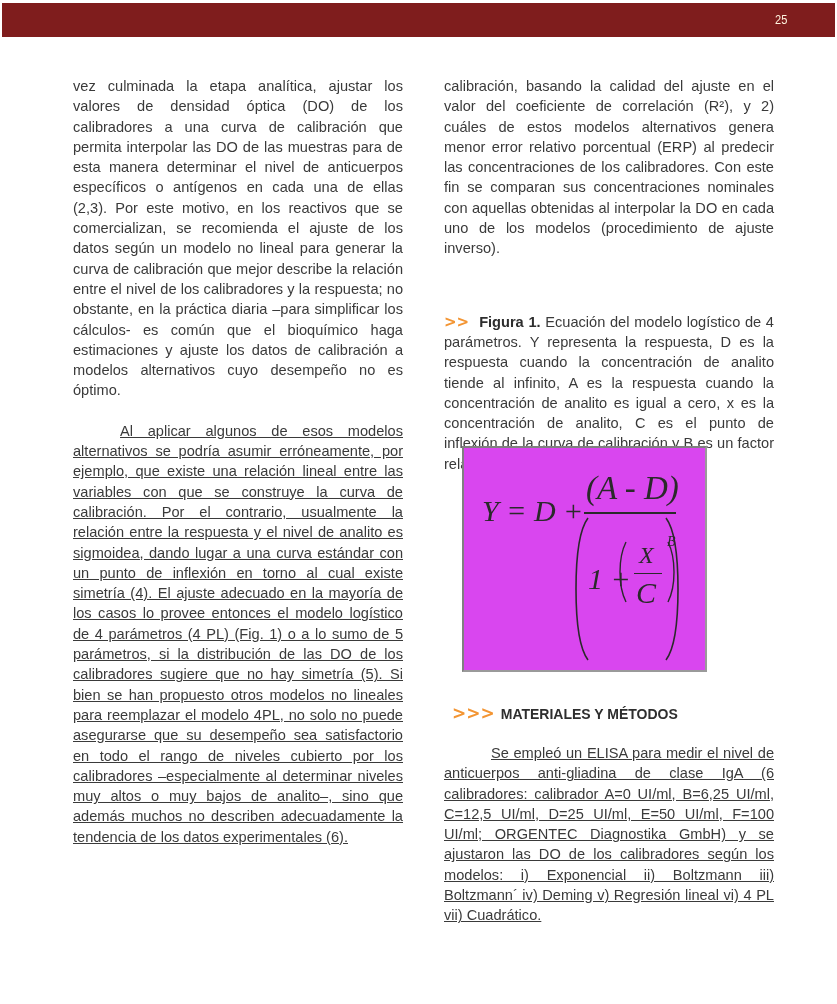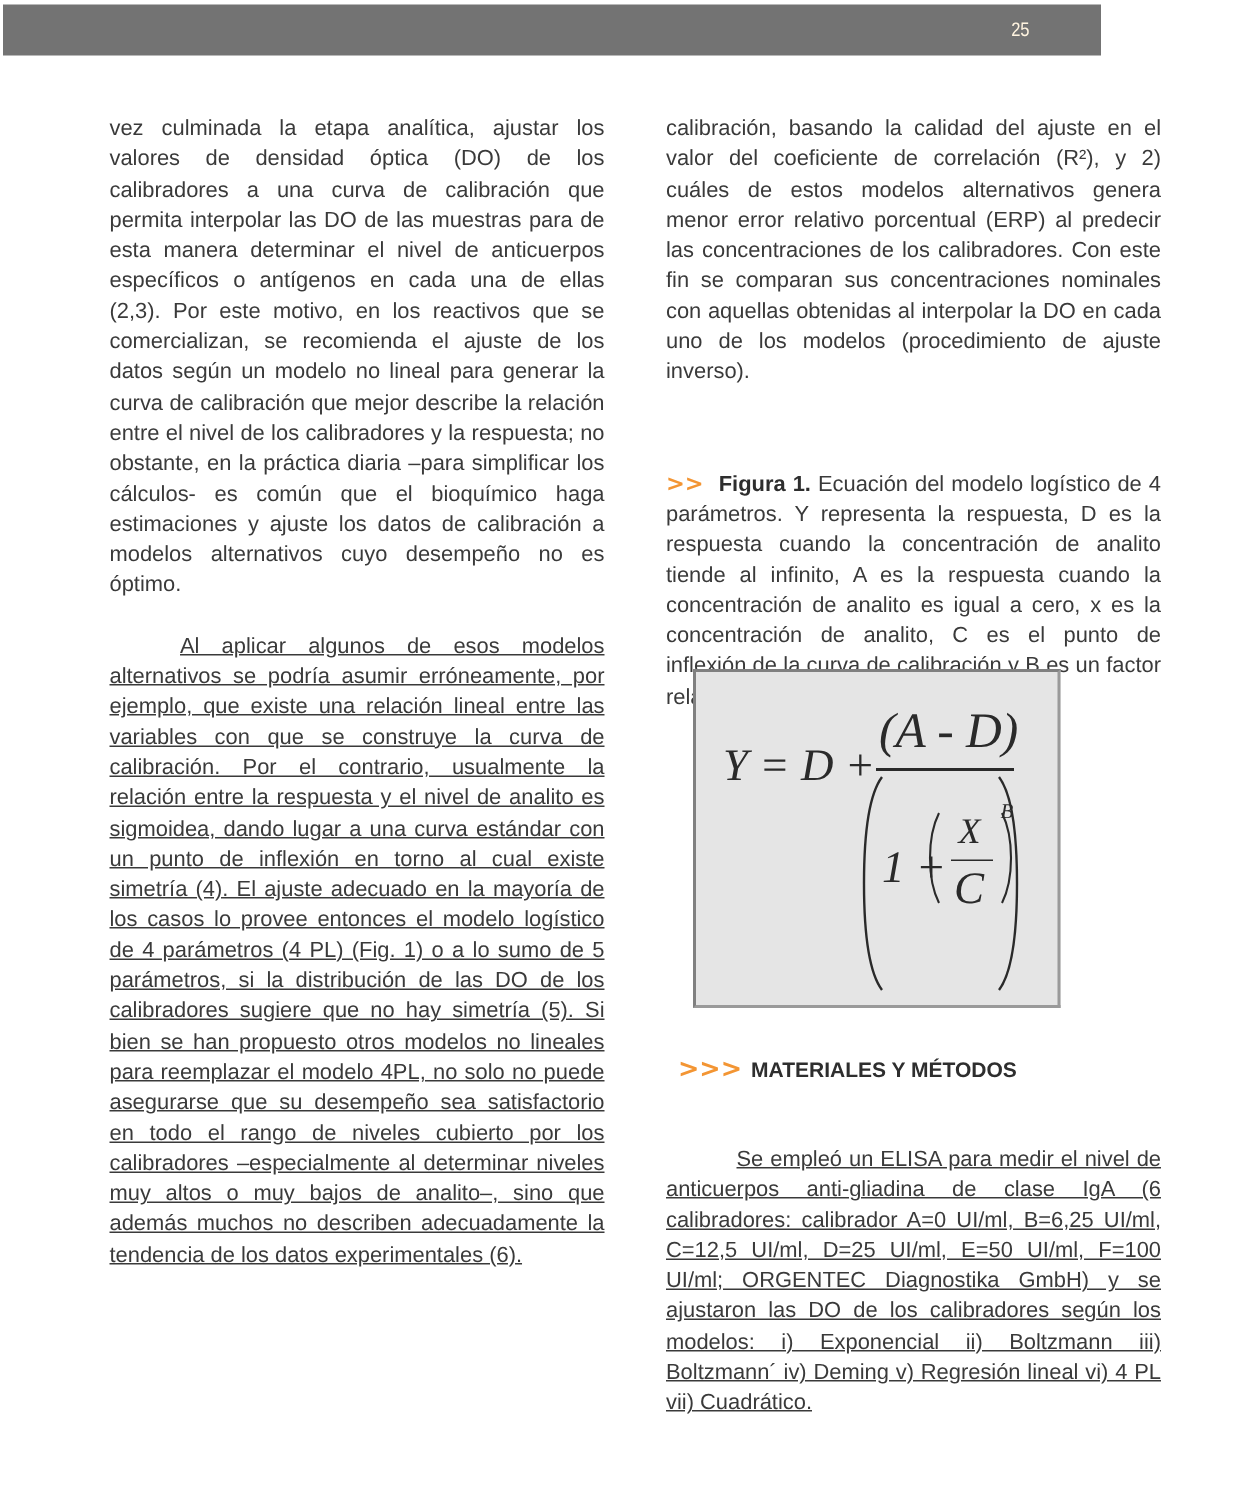--- a/index.html
+++ b/index.html
@@ -1,21 +1,21 @@
 <!DOCTYPE html>
 <html><head>
 <meta charset="utf-8">
 <style>
   * { box-sizing: border-box; margin: 0; padding: 0; }
   html, body { width: 837px; height: 1004px; background: #ffffff; overflow: hidden; }
   body { position: relative; font-family: "DejaVu Sans", sans-serif; color: #3a3a3a; }
 
   .topbar {
-    position: absolute; left: 2px; top: 3px; width: 732px; height: 34px;
-    background: #737373;
+    position: absolute; left: 2px; top: 3px; width: 833px; height: 34px;
+    background: #7f1d1d;
   }
   .page-number {
     position: absolute; right: 47px; top: 9px;
     font-family: "Liberation Sans", sans-serif; font-size: 13px; color: #fff4e0;
     transform: scaleX(0.85);
   }
 
   .col {
     position: absolute; top: 76px; width: 330px;
     font-family: "Liberation Sans", sans-serif; font-size: 14.6px; line-height: 20.3px;
@@ -31,34 +31,34 @@
   .caption { text-align: justify; margin-top: 37px; }
   .arrows {
     color: #f39533; font-weight: bold; font-family: "DejaVu Sans", sans-serif;
     font-size: 15px; letter-spacing: 0px; margin-right: 10px;
   }
   .caption-title { font-weight: bold; color: #2e2e2e; }
 
   .figure-box {
     position: absolute; left: 462px; top: 446px; width: 245px; height: 226px;
     border: 2px solid #808080; border-right-color: #9a9a9a; border-bottom-color: #9a9a9a;
-    background: #e5e5e5;
+    background: #d946ef;
   }
   .eq {
     position: absolute; font-family: "Liberation Serif", serif; font-style: italic;
     color: #2a2a2a;
   }
 
   .section-heading {
     position: absolute; left: 452px; top: 703px; width: 330px;
     font-family: "Liberation Sans", sans-serif; font-size: 14px; font-weight: bold; color: #2e2e2e;
   }
   .section-heading .arrows { font-size: 17px; margin-right: 6px; }
 
-  .col-right-2 { top: 743px; margin-top: 20px; }
+  .col-right-2 { top: 743px; }
 </style>
 </head>
 <body>
 
 <div class="topbar">
   <span class="page-number">25</span>
 </div>
 
 <div class="col col-left">
   <p class="para">vez culminada la etapa analítica, ajustar los valores de densidad óptica (DO) de los calibradores a una curva de calibración que permita interpolar las DO de las muestras para de esta manera determinar el nivel de anticuerpos específicos o antígenos en cada una de ellas (2,3). Por este motivo, en los reactivos que se comercializan, se recomienda el ajuste de los datos según un modelo no lineal para generar la curva de calibración que mejor describe la relación entre el nivel de los calibradores y la respuesta; no obstante, en la práctica diaria –para simplificar los cálculos- es común que el bioquímico haga estimaciones y ajuste los datos de calibración a modelos alternativos cuyo desempeño no es óptimo.</p>

